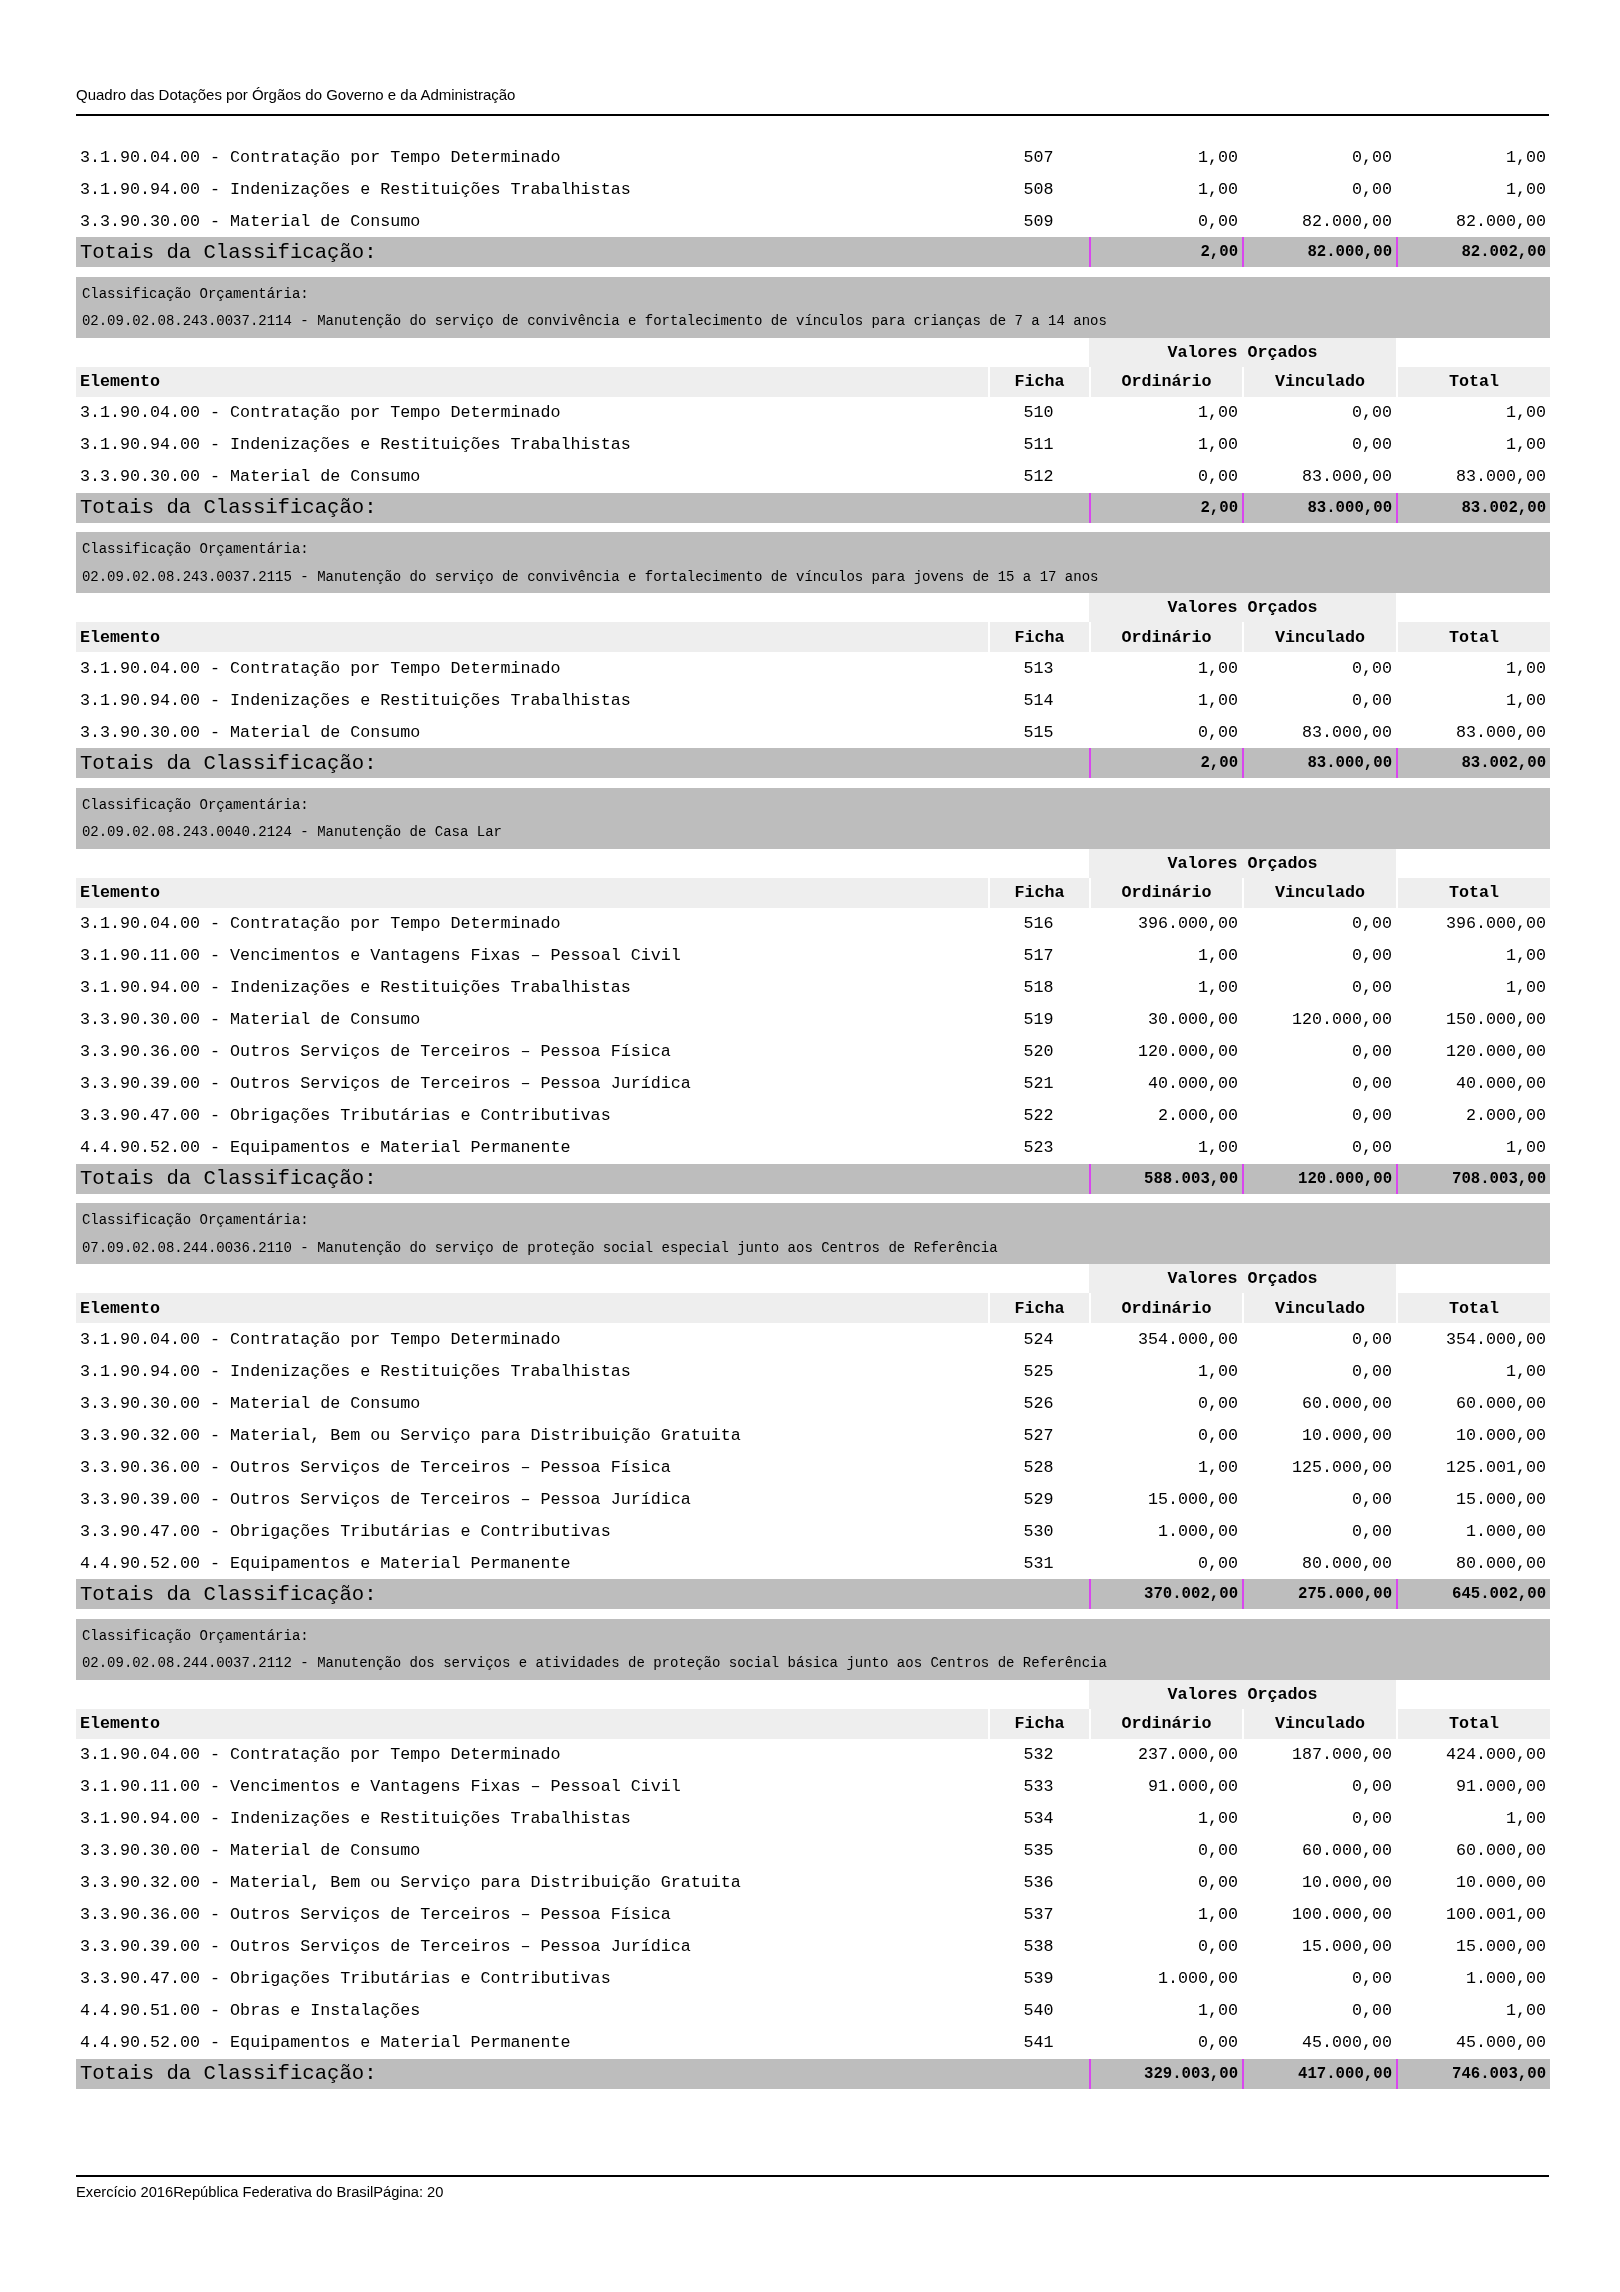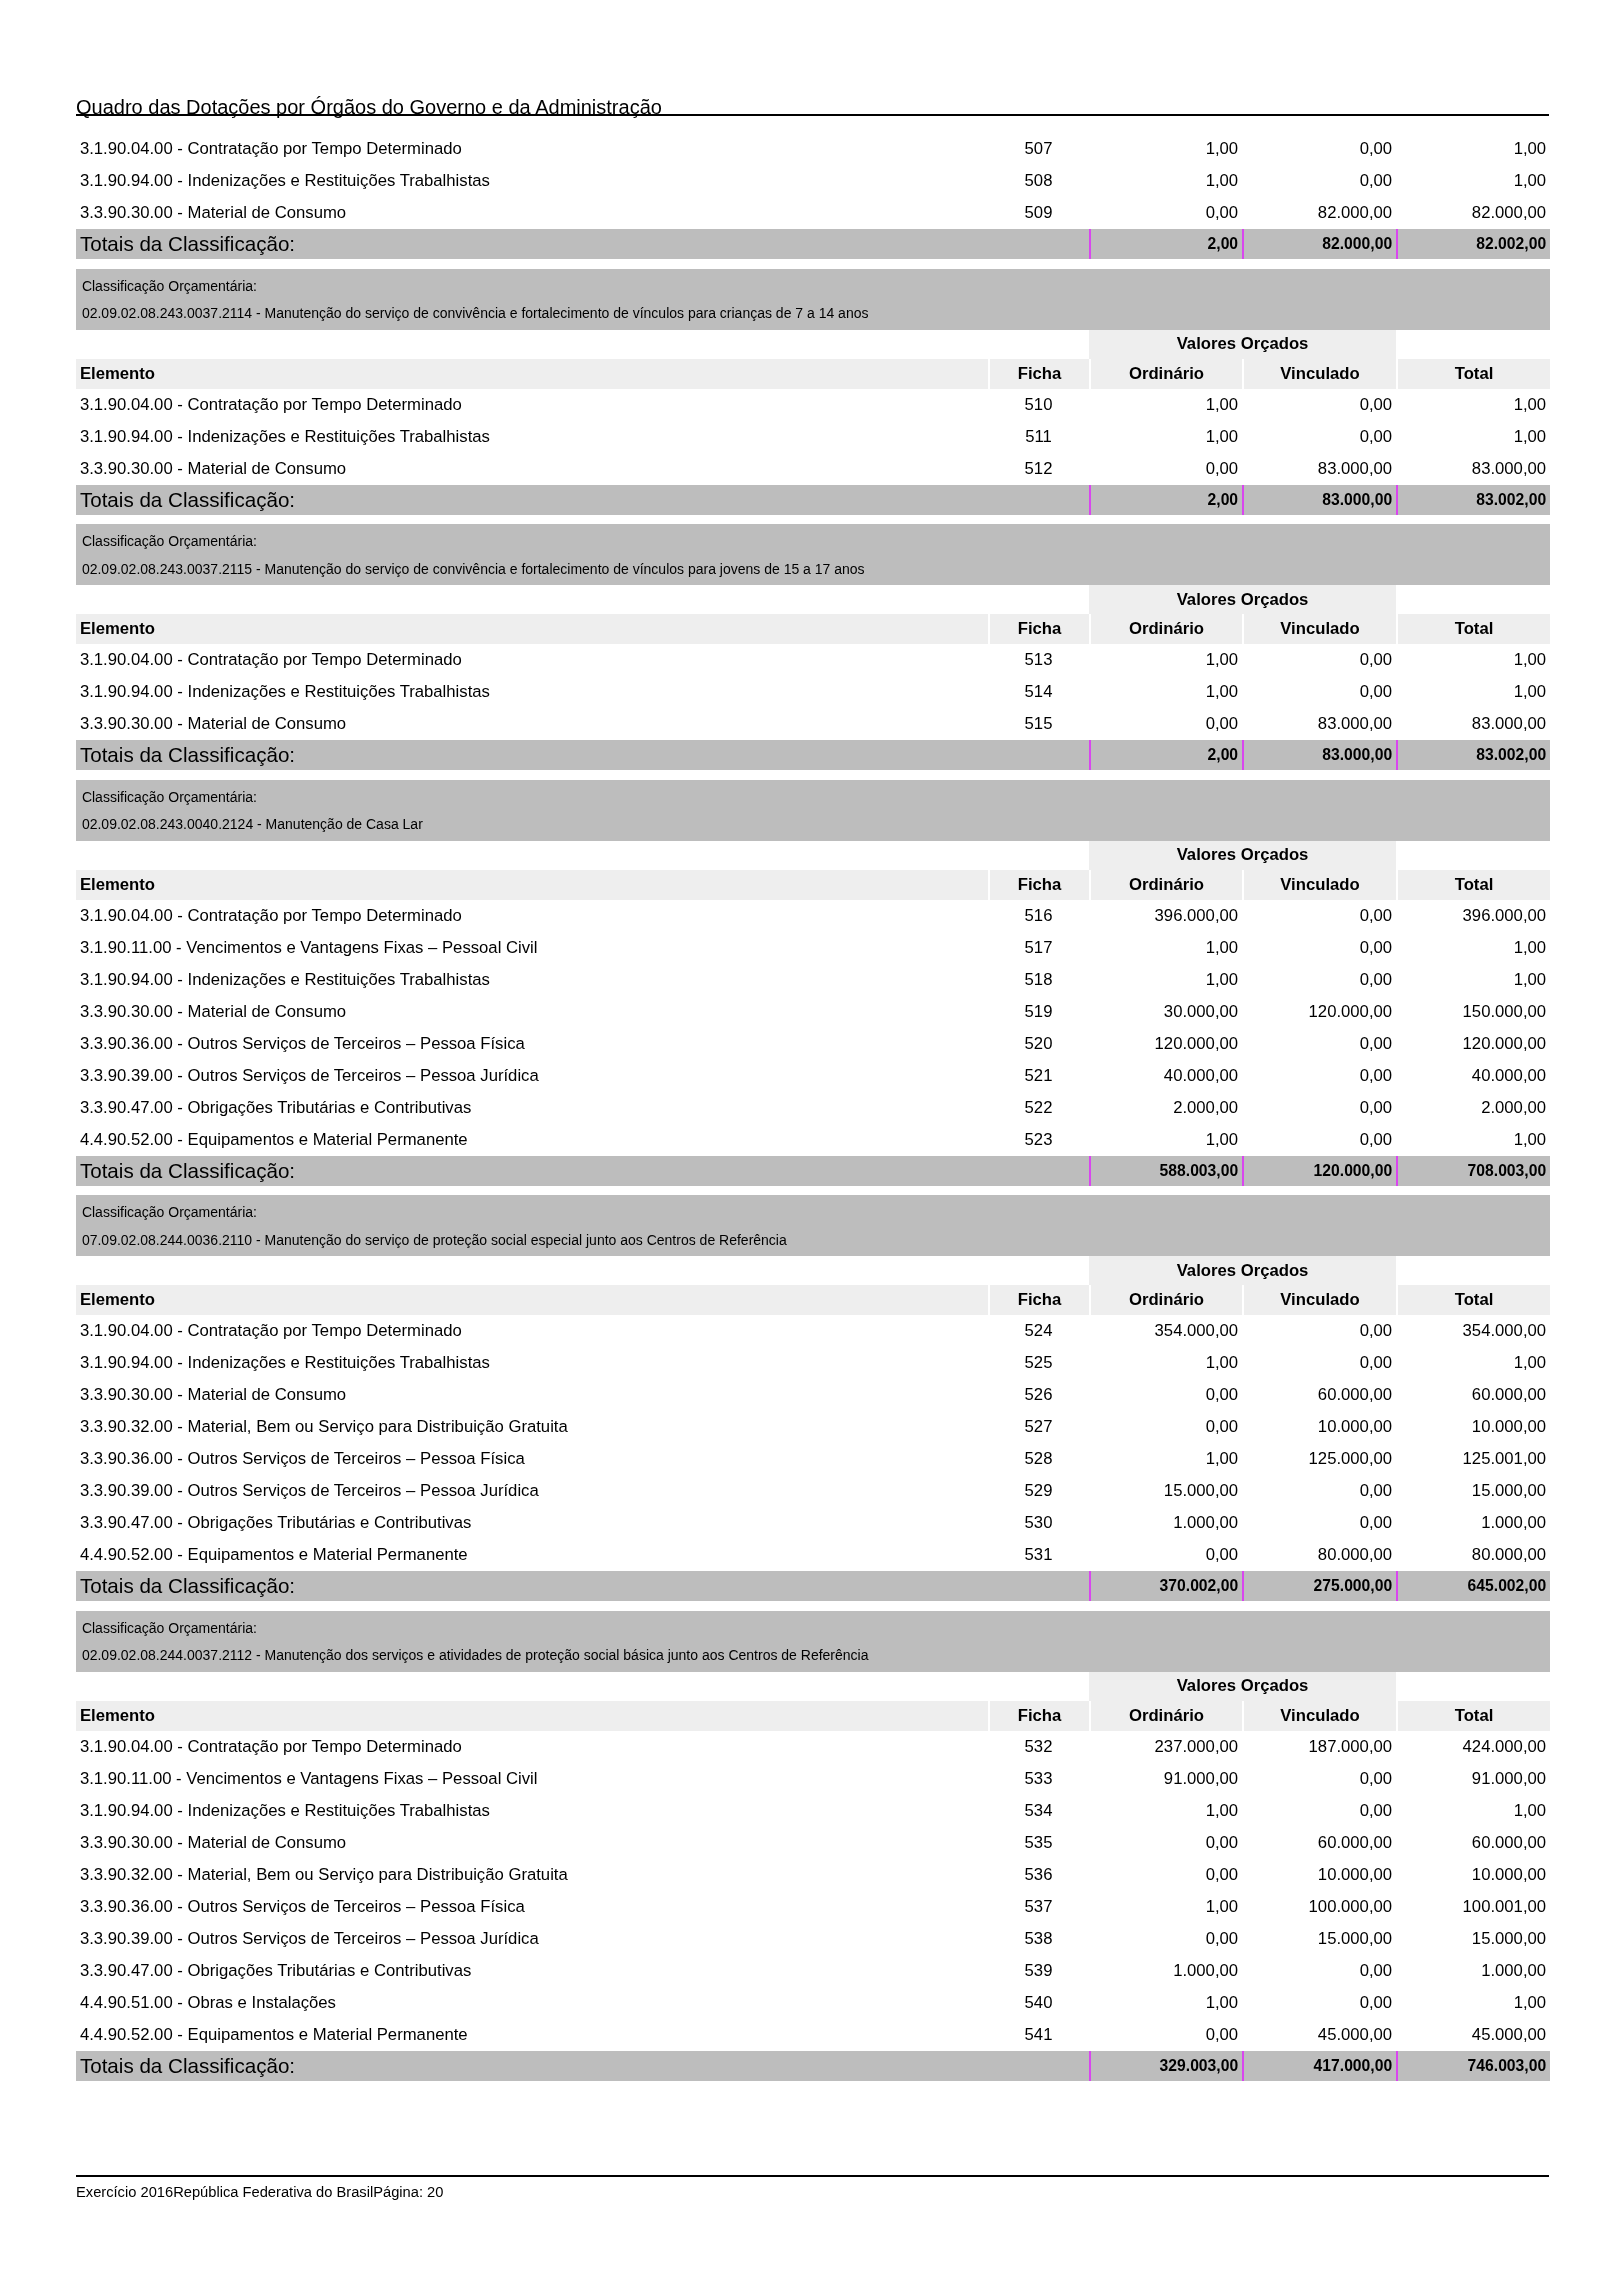--- a/index.html
+++ b/index.html
@@ -1,20 +1,20 @@
 <!DOCTYPE html>
 <html><head>
 <meta charset="utf-8">
 <style>
   html, body { margin: 0; padding: 0; background: #ffffff; }
   body { width: 1620px; height: 2293px; position: relative; font-family: "Liberation Sans", sans-serif; color: #000; }
   .page { position: absolute; left: 76px; top: 0; width: 1473px; }
-  .doc-header { position: absolute; top: 96px; left: 0; width: 1473px; font-size: 20px; }
+  .doc-header { position: absolute; top: 86px; left: 0; width: 1473px; font-size: 15px; }
   .doc-header-rule { position: absolute; top: 114px; left: 0; width: 1473px; height: 2px; background: #000; }
-  .content { position: absolute; top: 133px; left: 0; width: 1473px; }
+  .content { position: absolute; top: 141px; left: 0; width: 1473px; font-family: Liberation Mono, monospace; }
   table { border-collapse: separate; border-spacing: 0; width: 1473px; table-layout: fixed; }
   col.c-el { width: 912px; } col.c-fi { width: 101px; } col.c-or { width: 153px; } col.c-vi { width: 154px; } col.c-to { width: 154px; }
   td { padding: 0 3.9px; font-size: 16.7px; height: 32px; white-space: nowrap; overflow: hidden; }
   td.num { text-align: right; }
   td.fi { text-align: center; }
   tr.total td { background: #bdbdbd; height: 30px; font-weight: bold; font-size: 15.7px; }
   tr.total td.label { font-weight: normal; font-size: 20.6px; }
   tr.total td + td { border-left: 2px solid #d946ef; }
   tr.total td.blank { border-left: none; }
   tr.cls td { background: #bdbdbd; font-size: 14px; height: auto; padding: 3.9px 5.9px 2px 5.9px; line-height: 27.4px; }

